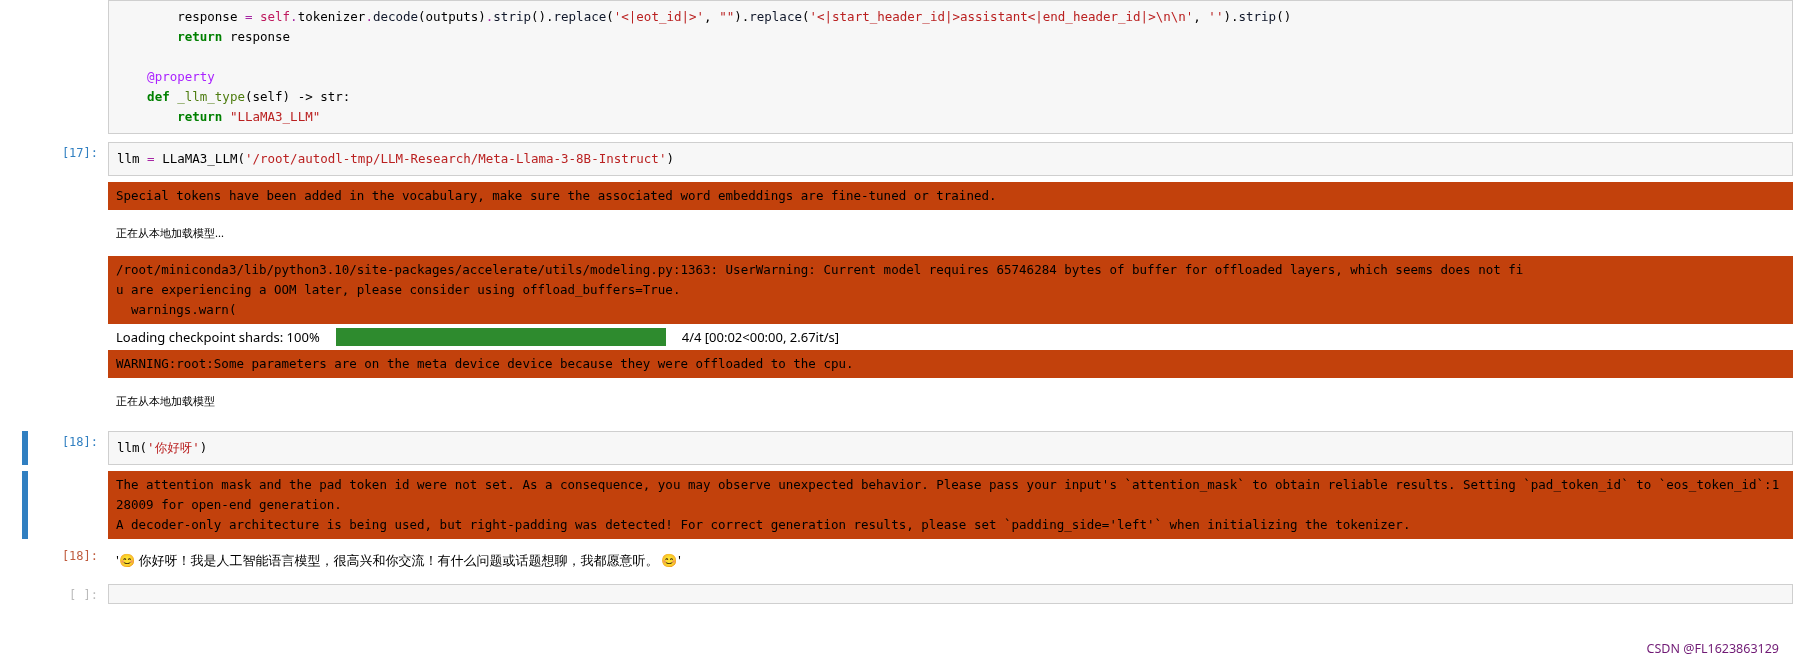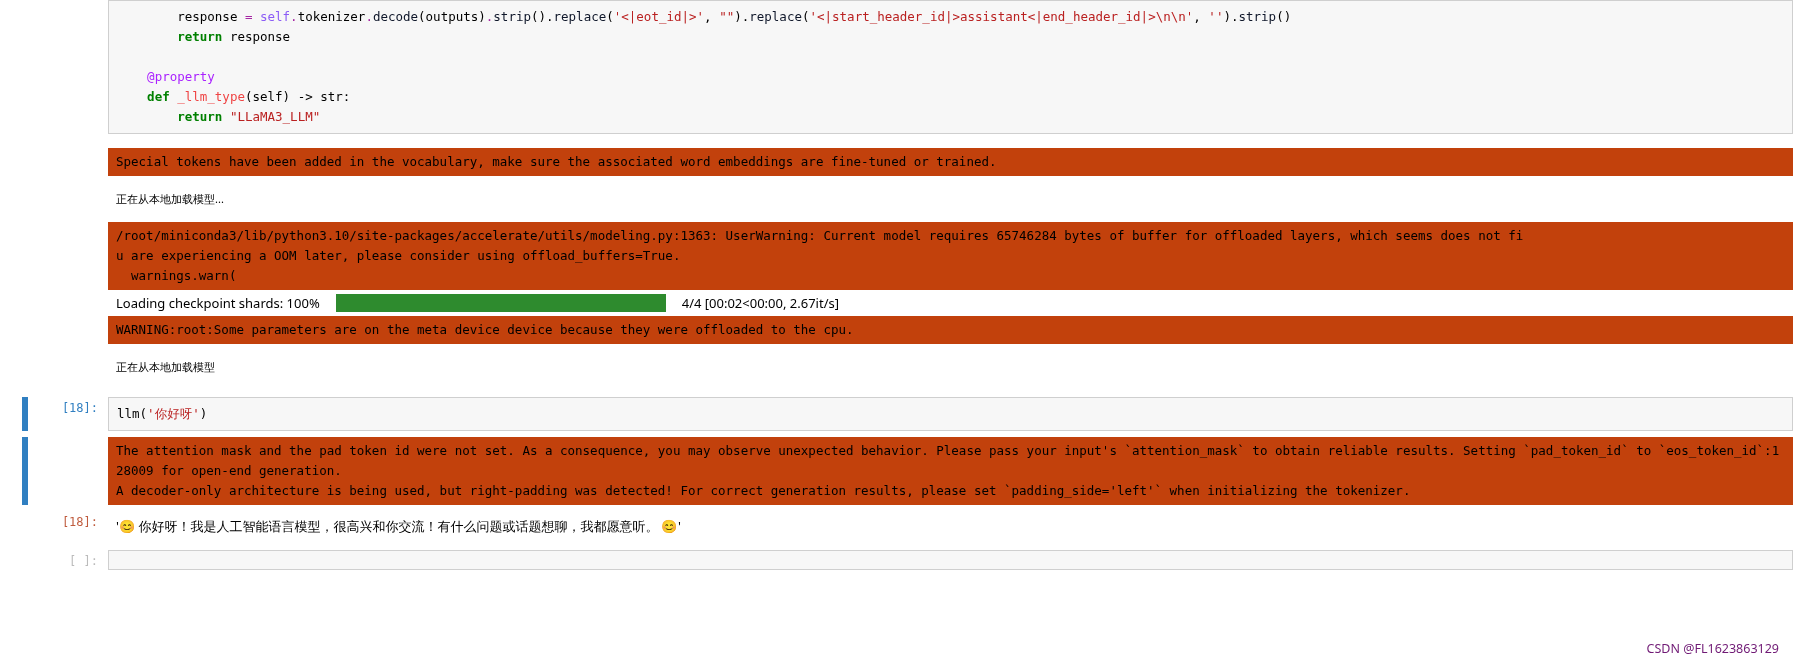--- a/index.html
+++ b/index.html
@@ -15,28 +15,28 @@
 .code-box { background: #f7f7f7; border: 1px solid #cfcfcf; padding: 6px 8px; line-height: 1.6; font-size: 12.5px; white-space: pre; overflow: hidden; }
 .stderr-box { background: #c2410c; padding: 4px 8px; line-height: 1.6; font-size: 12.5px; white-space: pre-wrap; word-break: break-all; overflow: hidden; }
 .stdout-box { padding: 14px 8px; font-size: 11px; line-height: 1.6; }
 .out-text { padding: 6px 8px; font-size: 13px; }
 .run-bar { width: 6px; margin-right: 0; flex-shrink: 0; }
 .run-bar.blue { background: #307fc1; }
 .progress-wrap { display: flex; align-items: center; gap: 16px; padding: 4px 8px; font-size: 13px; }
 .progress-bar { width: 330px; height: 18px; background: #2e8b2e; }
 .watermark { position: fixed; bottom: 8px; right: 14px; color: #701a75; font-size: 12.5px; }
 .s-op { color: #a626a4; }
-.s-self { color: #8b5cf6; }
+.s-self { color: #be185d; }
 .s-attr { color: #000; }
 .s-fn { color: #0f172a; }
 .s-str { color: #ba2121; }
 .s-kw { color: #008000; font-weight: bold; }
 .s-dec { color: #aa22ff; }
 .s-def { color: #008000; font-weight: bold; }
-.s-funcname { color: #ef4444; margin-top: 28px; }
+.s-funcname { color: #4d7c0f; margin-top: 28px; }
 .s-paren { color: #000; }
 .s-dot { color: #a626a4; }
 .indent { display: inline-block; }
 </style>
 </head>
 <body>
 
 <div class="container">
 
   <div class="cell-row">
@@ -47,20 +47,27 @@
         <span class="s-kw">return</span><span> response</span>
 
     <span class="s-dec">@property</span>
     <span class="s-def">def </span><span class="s-funcname">_llm_type</span><span class="s-paren">(self) -&gt; str:</span>
         <span class="s-kw">return </span><span class="s-str">"LLaMA3_LLM"</span></div>
     </div>
   </div>
 
   <div style="height:8px"></div>
 
+  <div class="cell-row">
+    <div class="run-bar"></div>
+    <div class="prompt-col prompt-in">[17]:</div>
+    <div class="content-col">
+      <div class="code-box mono"><span>llm </span><span class="s-op">= </span><span>LLaMA3_LLM(</span><span class="s-str">'/root/autodl-tmp/LLM-Research/Meta-Llama-3-8B-Instruct'</span><span>)</span></div>
+    </div>
+  </div>
 
   <div style="height:6px"></div>
 
   <div class="cell-row">
     <div class="run-bar"></div>
     <div class="prompt-col"></div>
     <div class="content-col">
       <div class="stderr-box mono">Special tokens have been added in the vocabulary, make sure the associated word embeddings are fine-tuned or trained.</div>
       <div class="stdout-box">正在从本地加载模型...</div>
       <div class="stderr-box mono">/root/miniconda3/lib/python3.10/site-packages/accelerate/utils/modeling.py:1363: UserWarning: Current model requires 65746284 bytes of buffer for offloaded layers, which seems does not fi

